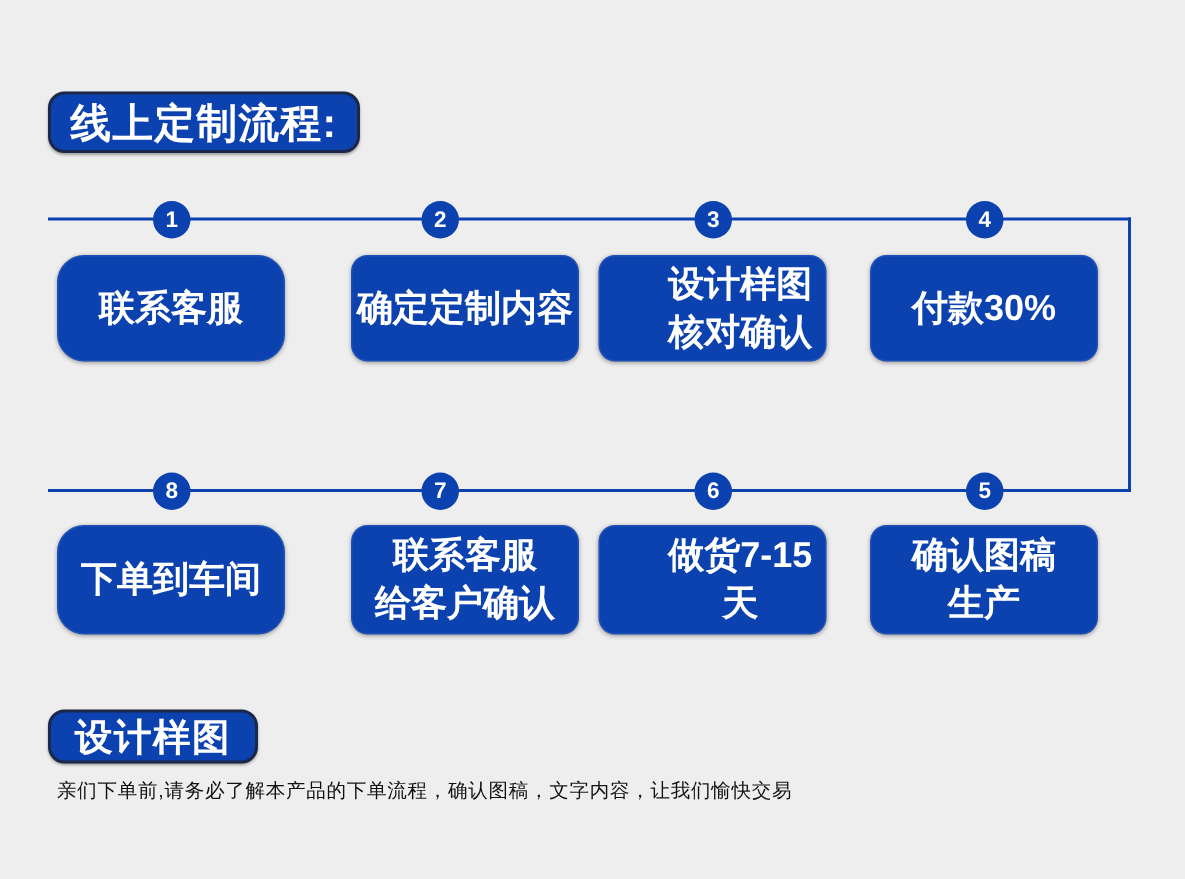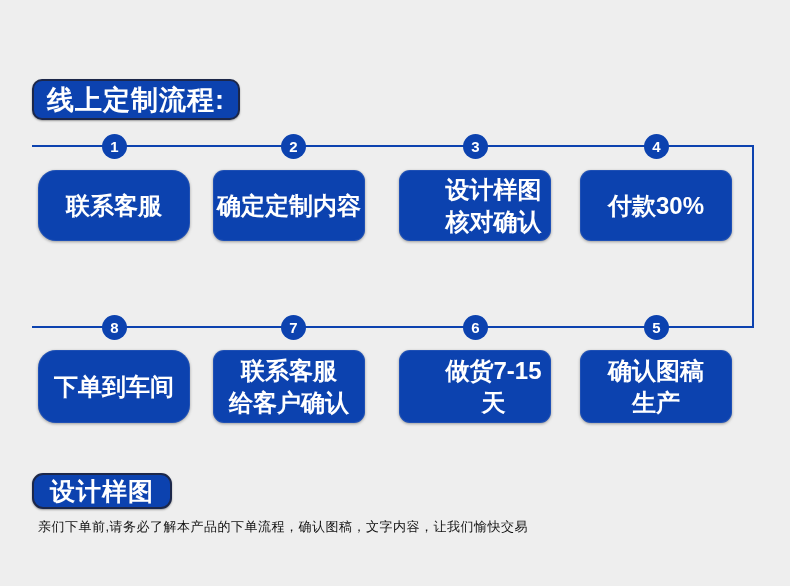--- a/index.html
+++ b/index.html
@@ -19,21 +19,21 @@
     box-sizing:border-box;
     background:#0c42af;
     color:#ffffff;
     font-weight:bold;
     display:flex;align-items:center;justify-content:center;
     border-radius:11px;
     border:2px solid #1c2749;
     box-shadow:0 1px 2px rgba(0,0,0,0.35);
     white-space:nowrap;
   }
-  .title-badge{left:32px;top:79px;height:41px;padding:0 13px;font-size:27px;letter-spacing:1px;border-radius:10px;}
+  .title-badge{left:32px;top:61px;height:41px;padding:0 13px;font-size:27px;letter-spacing:1px;}
   .note-badge{left:32px;top:473px;height:36px;padding:0 16px;font-size:25px;letter-spacing:1px;}
 
   
   .hline,.vline{position:absolute;background:#0c42af;}
   .hline{height:2px;width:722px;left:32px;}
   .hline.top{top:145px;}
   .hline.bottom{top:326px;}
   .vline{width:2px;left:752px;top:145px;height:183px;}
 
   
@@ -61,21 +61,21 @@
     display:flex;align-items:center;justify-content:center;
     text-align:center;
     line-height:1.3;
     white-space:pre-line;
     box-shadow:0 1px 3px rgba(0,0,0,0.35), inset 0 0 0 1px rgba(255,255,255,0.08);
   }
   .row1 .box{top:170px;height:71px;}
   .row2 .box{top:350px;height:73px;}
 
   .col0 .box{left:38px;border-radius:18px;}  .col0 .circle{left:102px;}
-  .col1 .box{left:213px;text-align:center;} .col1 .circle{left:281px;}
+  .col1 .box{left:234px;text-align:center;} .col1 .circle{left:281px;}
   .col2 .box{left:399px;padding-left:37px;} .col2 .circle{left:463px;}
   .col3 .box{left:580px;} .col3 .circle{left:644px;}
 
   
   .note-text{
     position:absolute;
     left:38px;top:518px;
     width:740px;
     font-size:13px;
     color:#111111;

